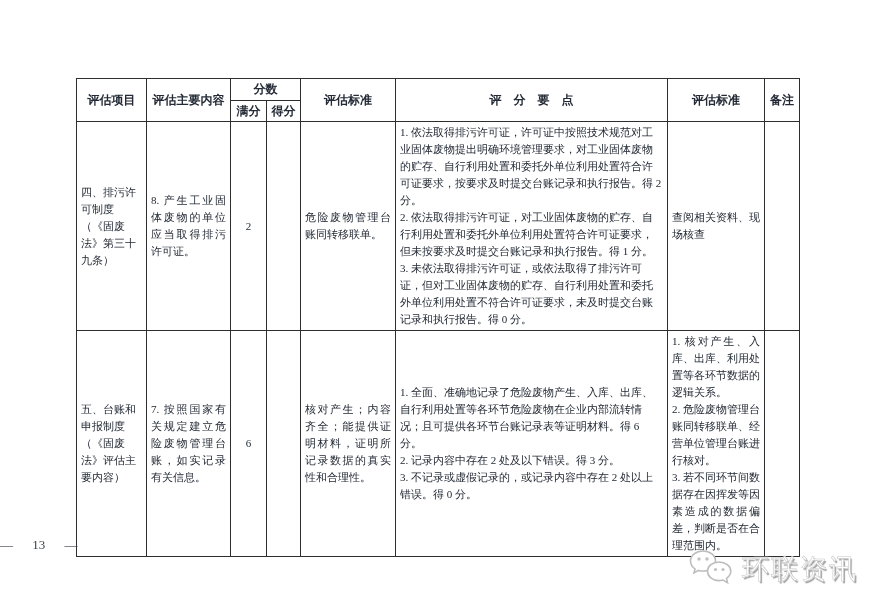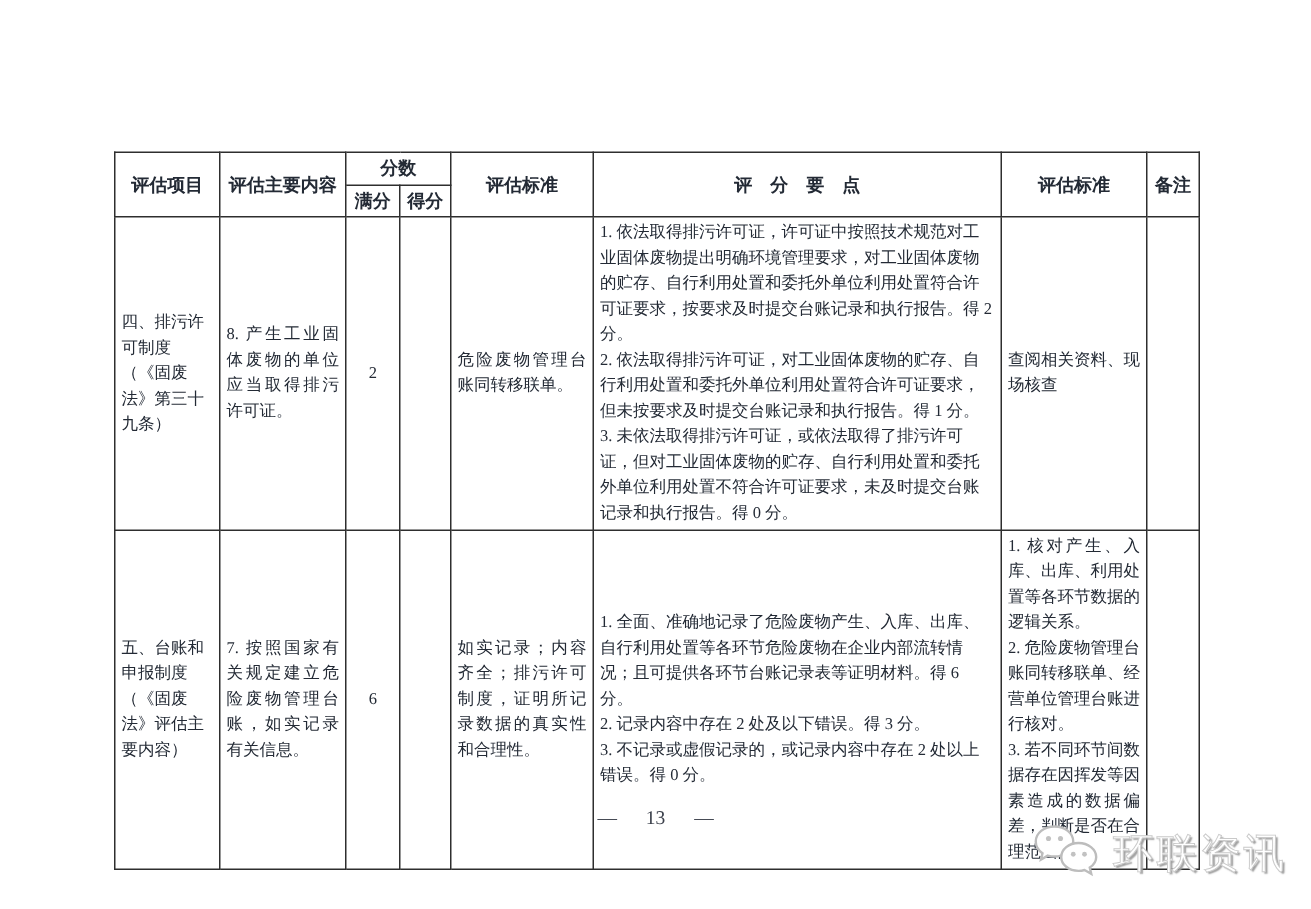--- a/index.html
+++ b/index.html
@@ -6,21 +6,21 @@
   html,body { background:#ffffff; }
   body {
     width:874px; height:606px;
     font-family:"Liberation Serif","DejaVu Serif",serif;
     color:#232a35;
   }
   .page { position:relative; width:874px; height:606px; background:#fff; overflow:hidden; }
 
   table.eval {
     position:absolute; left:76px; top:78px; width:723px;
-    border-collapse:collapse; table-layout:fixed;margin-top:23px;
+    border-collapse:collapse; table-layout:fixed;
   }
   .eval th, .eval td {
     border:1px solid #2e2e2e;
     font-size:11px; line-height:17px;
     vertical-align:middle;
     padding:2px 4px;
     overflow:hidden;
   }
   .eval th {
     font-weight:bold; font-size:12px; line-height:15px;
@@ -30,21 +30,21 @@
   td.justify { text-align:justify; }
   .pre { white-space:pre-line; }
   tr.hdr1 { height:22px; }
   tr.hdr2 { height:21px; }
   tr.row1 { height:198px; }
   tr.row2 { height:209px; }
 
   .pageno {
     position:absolute; left:0; top:537; width:874px;
     top:537px;
-    text-align:center; font-size:13px; color:#3a3f4a;
+    text-align:left; font-size:13px; color:#3a3f4a;
     word-spacing:16px;
   }
 
   .logo {
     position:absolute; right:16px; top:548px;
     display:flex; align-items:center; gap:7px;
   }
   .logo-text {
     font-family:"Liberation Sans","DejaVu Sans",sans-serif;
     font-size:27px; font-weight:normal; letter-spacing:2px;
@@ -96,21 +96,21 @@
 2. 依法取得排污许可证，对工业固体废物的贮存、自行利用处置和委托外单位利用处置符合许可证要求，但未按要求及时提交台账记录和执行报告。得 1 分。
 3. 未依法取得排污许可证，或依法取得了排污许可证，但对工业固体废物的贮存、自行利用处置和委托外单位利用处置不符合许可证要求，未及时提交台账记录和执行报告。得 0 分。</td>
         <td>查阅相关资料、现场核查</td>
         <td></td>
       </tr>
       <tr class="row2">
         <td>五、台账和申报制度（《固废法》评估主要内容）</td>
         <td class="justify">7. 按照国家有关规定建立危险废物管理台账，如实记录有关信息。</td>
         <td class="center">6</td>
         <td class="center"></td>
-        <td class="justify">如实记录；内容齐全；排污许可制度，证明所记录数据的真实性和合理性。</td>
+        <td class="justify">核对产生；内容齐全；能提供证明材料，证明所记录数据的真实性和合理性。</td>
         <td class="pre">1. 全面、准确地记录了危险废物产生、入库、出库、自行利用处置等各环节危险废物在企业内部流转情况；且可提供各环节台账记录表等证明材料。得 6 分。
 2. 记录内容中存在 2 处及以下错误。得 3 分。
 3. 不记录或虚假记录的，或记录内容中存在 2 处以上错误。得 0 分。</td>
         <td class="pre justify">1. 核对产生、入库、出库、利用处置等各环节数据的逻辑关系。
 2. 危险废物管理台账同转移联单、经营单位管理台账进行核对。
 3. 若不同环节间数据存在因挥发等因素造成的数据偏差，判断是否在合理范围内。</td>
         <td></td>
       </tr>
     </tbody>
   </table>

